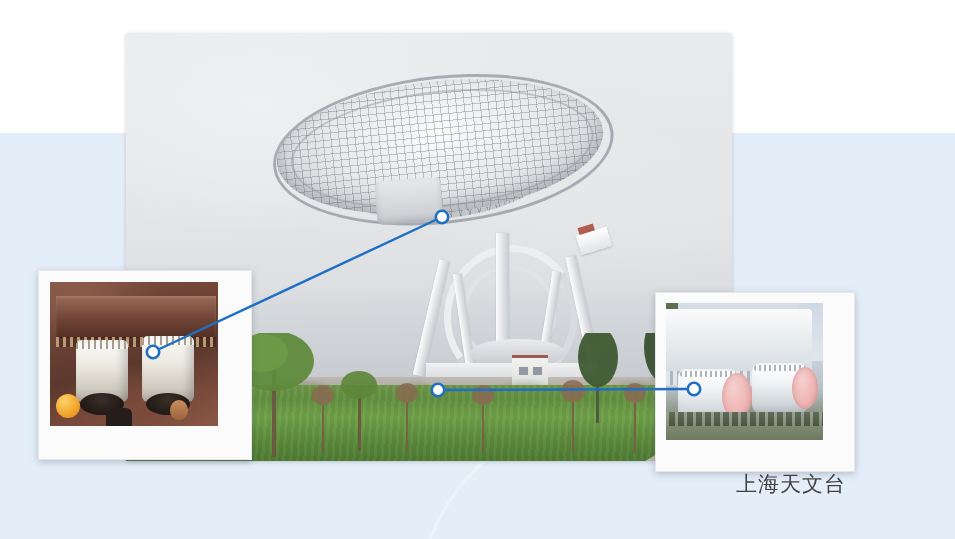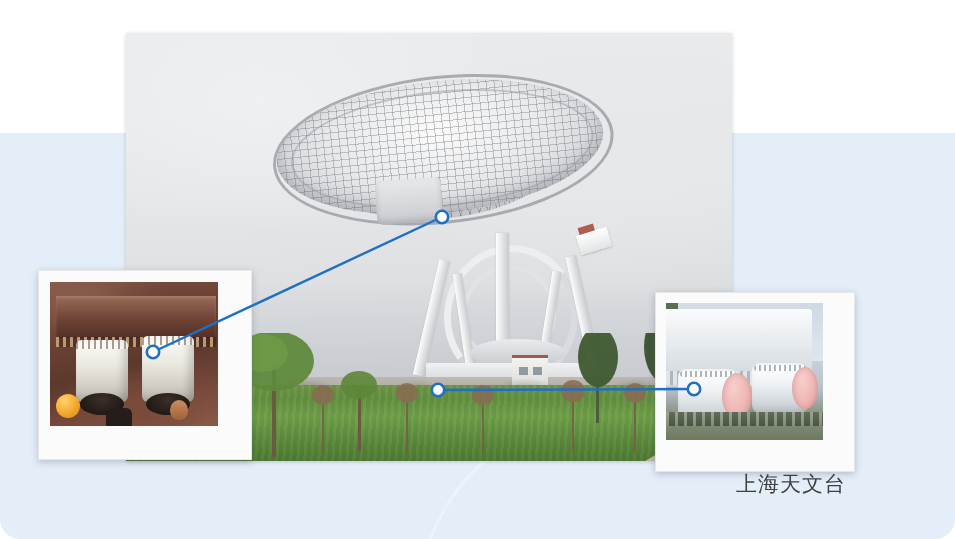--- a/index.html
+++ b/index.html
@@ -2,21 +2,21 @@
 <html><head>
 <meta charset="utf-8">
 <title>Shanghai Astronomical Observatory Slide</title>
 <style>
   html,body{margin:0;padding:0;}
   body{
     width:955px;height:539px;overflow:hidden;position:relative;
     background:#ffffff;
     font-family:"Liberation Sans","DejaVu Sans",sans-serif;
   }
-  #stage{position:absolute;inset:0;width:955px;height:539px;overflow:hidden;border-radius:20px;}
+  #stage{position:absolute;inset:0;width:955px;height:539px;overflow:hidden;}
 
   
   .band-top{position:absolute;left:0;top:0;width:955px;height:133px;background:#ffffff;}
   .band-blue{position:absolute;left:0;top:133px;width:955px;height:406px;background:#e3eef9;}
   .band-swoosh{
     position:absolute;left:0;top:0;width:955px;height:539px;
     pointer-events:none;opacity:.55;
   }
 
   

